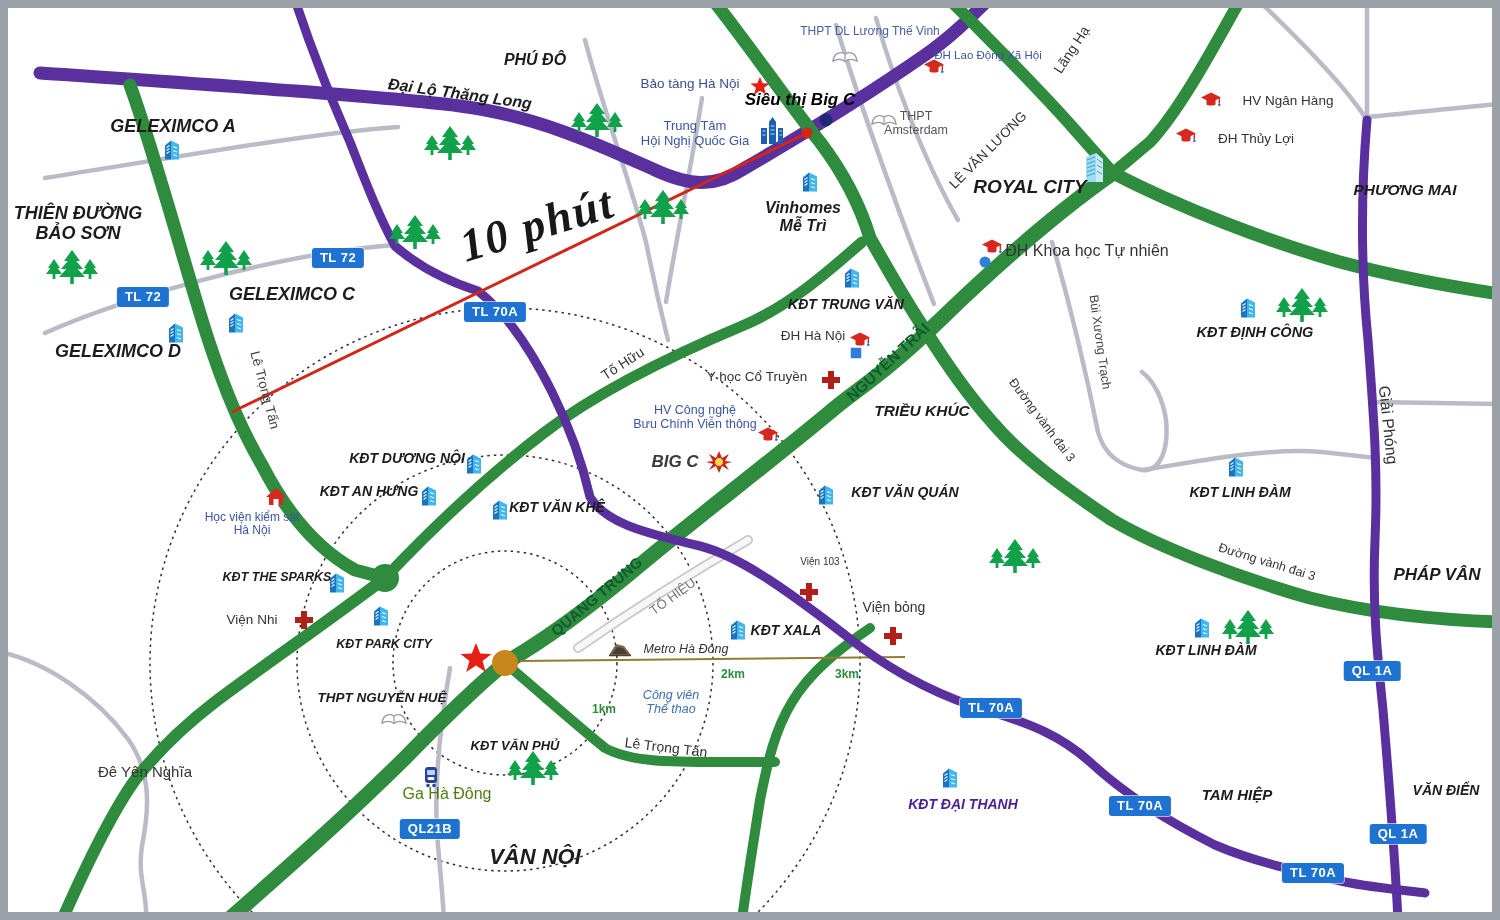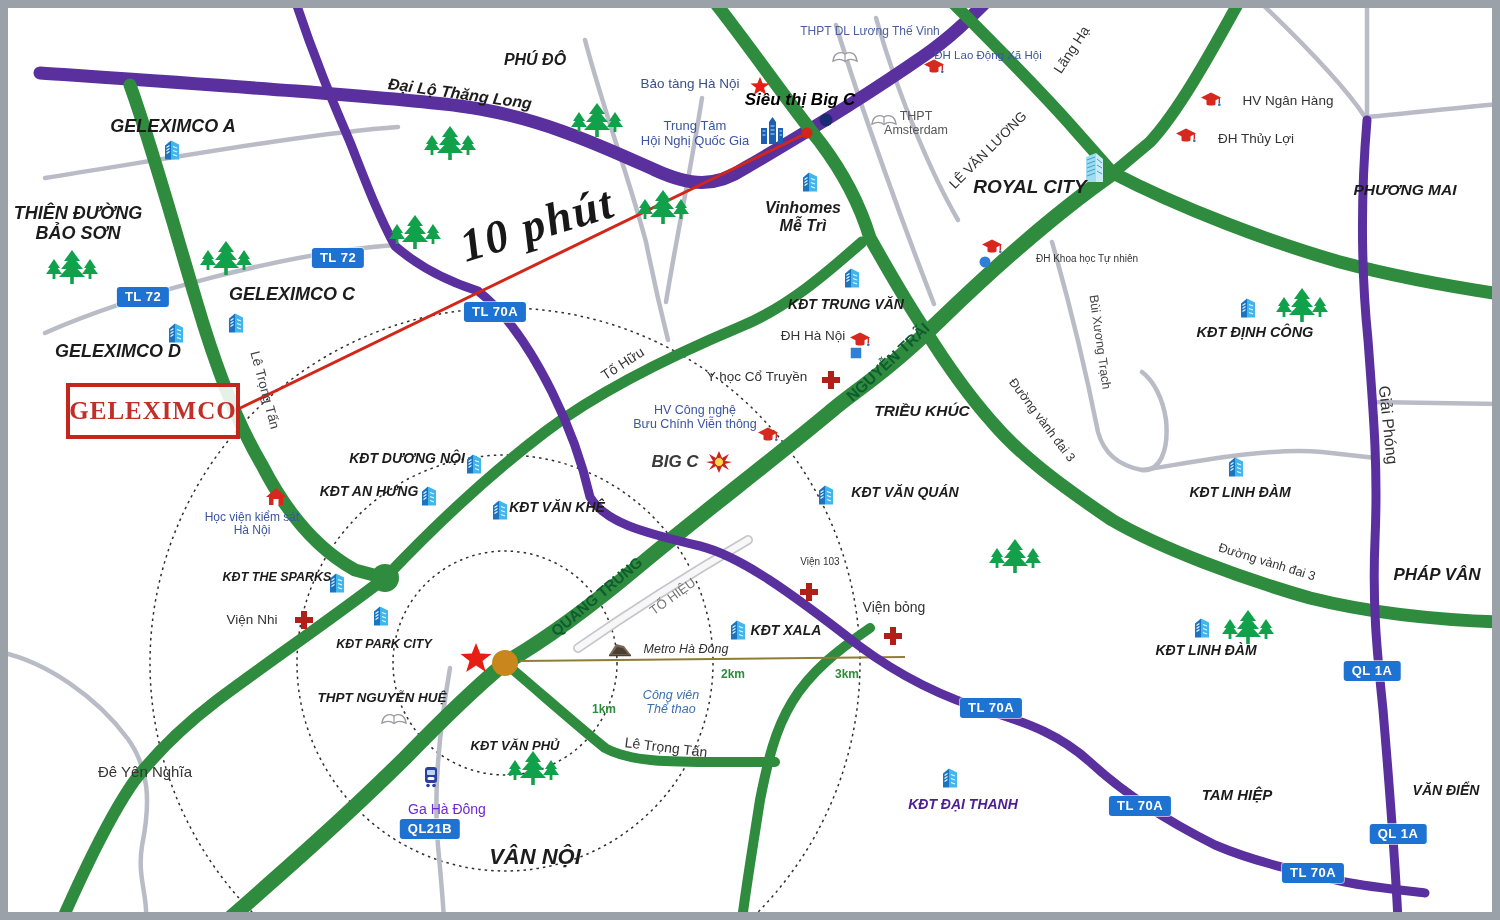--- a/index.html
+++ b/index.html
@@ -81,23 +81,20 @@
     <path class="purple" stroke-width="9" d="M295,0 C315,60 332,100 350,142 C365,180 378,215 395,246 C420,268 450,282 478,291 C505,312 530,348 552,392 C570,428 582,462 590,497 C605,522 640,532 700,546 C740,556 790,592 858,645 C905,680 950,700 992,712 C1030,724 1060,735 1090,762 C1120,790 1165,820 1215,845 C1255,862 1300,872 1345,882 C1370,887 1400,890 1425,893"></path>
 
     <path class="purple" stroke-width="9" d="M1367,120 C1362,180 1360,260 1368,340 C1374,420 1378,470 1375,540 C1372,610 1378,660 1383,710 C1388,770 1394,840 1398,920"></path>
 
     <path class="redline" d="M232,412 L807,133"></path>
     <circle cx="807" cy="133" r="5.5" fill="#d22619"></circle>
   </svg>
 
   <div class="route-label">10 phút</div>
 
-  <div class="origin-box">
-    <span>GELEXIMCO</span>
-  </div>
 
   <div id="anno-layer">
       <div class="icon" style="left: 172px; top: 149px;"><svg width="20" height="23" viewBox="0 0 20 23">
           <polygon points="3,22 3,8 9,3 9,22" fill="#1b74c0"></polygon>
           <polygon points="9,3 17,7 17,22 9,22" fill="#41b6ec"></polygon>
           <g stroke="#eaf6ff" stroke-width="1.1">
             <line x1="4.5" y1="10" x2="7.5" y2="8"></line>
             <line x1="4.5" y1="13" x2="7.5" y2="11"></line>
             <line x1="4.5" y1="16" x2="7.5" y2="14"></line>
             <line x1="11" y1="9" x2="15" y2="10.5"></line>
@@ -572,21 +569,21 @@
 Amsterdam</div>
       <div class="lbl" style="left: 988px; top: 55px; font-size: 11.5px; color: rgb(59, 85, 160); font-weight: 400; font-style: normal; transform: translate(-50%, -50%) rotate(0deg);">ĐH Lao Động Xã Hội</div>
       <div class="lbl" style="left: 803px; top: 217px; font-size: 16px; color: rgb(28, 28, 28); font-weight: 700; font-style: italic; transform: translate(-50%, -50%) rotate(0deg);">Vinhomes
 Mễ Trì</div>
       <div class="lbl" style="left: 1072px; top: 50px; font-size: 14px; color: rgb(51, 51, 51); font-weight: 400; font-style: normal; transform: translate(-50%, -50%) rotate(-57deg);">Lãng Hạ</div>
       <div class="lbl" style="left: 988px; top: 150px; font-size: 13.5px; color: rgb(51, 51, 51); font-weight: 400; font-style: normal; transform: translate(-50%, -50%) rotate(-45deg);">LÊ VĂN LƯƠNG</div>
       <div class="lbl" style="left: 1030px; top: 187px; font-size: 19px; color: rgb(28, 28, 28); font-weight: 700; font-style: italic; transform: translate(-50%, -50%) rotate(0deg);">ROYAL CITY</div>
       <div class="lbl" style="left: 1288px; top: 101px; font-size: 13.5px; color: rgb(51, 51, 51); font-weight: 400; font-style: normal; transform: translate(-50%, -50%) rotate(0deg);">HV Ngân Hàng</div>
       <div class="lbl" style="left: 1256px; top: 139px; font-size: 13.5px; color: rgb(51, 51, 51); font-weight: 400; font-style: normal; transform: translate(-50%, -50%) rotate(0deg);">ĐH Thủy Lợi</div>
       <div class="lbl" style="left: 1405px; top: 190px; font-size: 15.5px; color: rgb(28, 28, 28); font-weight: 700; font-style: italic; transform: translate(-50%, -50%) rotate(0deg);">PHƯƠNG MAI</div>
-      <div class="lbl" style="left: 1087px; top: 259px; font-size: 10px; color: rgb(51, 51, 51); font-weight: 400; font-style: normal; transform: translate(-50%, -50%) rotate(0deg);">ĐH Khoa học Tự nhiên</div>
+      <div class="lbl" style="left: 1087px; top: 251px; font-size: 16px; color: rgb(51, 51, 51); font-weight: 400; font-style: normal; transform: translate(-50%, -50%) rotate(0deg);">ĐH Khoa học Tự nhiên</div>
       <div class="lbl" style="left: 1100px; top: 342px; font-size: 12.5px; color: rgb(68, 68, 68); font-weight: 400; font-style: normal; transform: translate(-50%, -50%) rotate(82deg);">Bùi Xương Trạch</div>
       <div class="lbl" style="left: 1255px; top: 332px; font-size: 14.5px; color: rgb(28, 28, 28); font-weight: 700; font-style: italic; transform: translate(-50%, -50%) rotate(0deg);">KĐT ĐỊNH CÔNG</div>
       <div class="lbl" style="left: 1388px; top: 425px; font-size: 16px; color: rgb(51, 51, 51); font-weight: 400; font-style: normal; transform: translate(-50%, -50%) rotate(84deg);">Giải Phóng</div>
       <div class="lbl" style="left: 846px; top: 305px; font-size: 14px; color: rgb(28, 28, 28); font-weight: 700; font-style: italic; transform: translate(-50%, -50%) rotate(0deg);">KĐT TRUNG VĂN</div>
       <div class="lbl" style="left: 813px; top: 336px; font-size: 13.5px; color: rgb(51, 51, 51); font-weight: 400; font-style: normal; transform: translate(-50%, -50%) rotate(0deg);">ĐH Hà Nội</div>
       <div class="lbl" style="left: 623px; top: 364px; font-size: 14px; color: rgb(51, 51, 51); font-weight: 400; font-style: normal; transform: translate(-50%, -50%) rotate(-33deg);">Tố Hữu</div>
       <div class="lbl" style="left: 757px; top: 377px; font-size: 13.5px; color: rgb(51, 51, 51); font-weight: 400; font-style: normal; transform: translate(-50%, -50%) rotate(0deg);">Y học Cổ Truyền</div>
       <div class="lbl" style="left: 888px; top: 362px; font-size: 15.5px; color: rgb(14, 92, 47); font-weight: 700; font-style: normal; transform: translate(-50%, -50%) rotate(-43deg);">NGUYỄN TRÃI</div>
       <div class="lbl" style="left: 922px; top: 411px; font-size: 15.5px; color: rgb(28, 28, 28); font-weight: 700; font-style: italic; transform: translate(-50%, -50%) rotate(0deg);">TRIỀU KHÚC</div>
       <div class="lbl" style="left: 695px; top: 417px; font-size: 12.5px; color: rgb(59, 85, 160); font-weight: 400; font-style: normal; transform: translate(-50%, -50%) rotate(0deg);">HV Công nghệ
@@ -609,21 +606,21 @@
       <div class="lbl" style="left: 786px; top: 631px; font-size: 14px; color: rgb(28, 28, 28); font-weight: 700; font-style: italic; transform: translate(-50%, -50%) rotate(0deg);">KĐT XALA</div>
       <div class="lbl" style="left: 686px; top: 649px; font-size: 12.5px; color: rgb(51, 51, 51); font-weight: 400; font-style: italic; transform: translate(-50%, -50%) rotate(0deg);">Metro Hà Đông</div>
       <div class="lbl" style="left: 604px; top: 675px; font-size: 12px; color: rgb(46, 139, 60); font-weight: 700; font-style: normal; transform: translate(-50%, -50%) rotate(0deg); margin-top: 35px;">1km</div>
       <div class="lbl" style="left: 733px; top: 675px; font-size: 12px; color: rgb(46, 139, 60); font-weight: 700; font-style: normal; transform: translate(-50%, -50%) rotate(0deg);">2km</div>
       <div class="lbl" style="left: 847px; top: 675px; font-size: 12px; color: rgb(46, 139, 60); font-weight: 700; font-style: normal; transform: translate(-50%, -50%) rotate(0deg);">3km</div>
       <div class="lbl" style="left: 671px; top: 702px; font-size: 12.5px; color: rgb(59, 111, 176); font-weight: 400; font-style: italic; transform: translate(-50%, -50%) rotate(0deg);">Công viên
 Thể thao</div>
       <div class="lbl" style="left: 666px; top: 748px; font-size: 14px; color: rgb(51, 51, 51); font-weight: 400; font-style: normal; transform: translate(-50%, -50%) rotate(7deg);">Lê Trọng Tấn</div>
       <div class="lbl" style="left: 382px; top: 698px; font-size: 13.5px; color: rgb(28, 28, 28); font-weight: 700; font-style: italic; transform: translate(-50%, -50%) rotate(0deg);">THPT NGUYỄN HUỆ</div>
       <div class="lbl" style="left: 515px; top: 746px; font-size: 13px; color: rgb(28, 28, 28); font-weight: 700; font-style: italic; transform: translate(-50%, -50%) rotate(0deg);">KĐT VĂN PHỦ</div>
-      <div class="lbl" style="left: 447px; top: 794px; font-size: 14px; color: #6d28d9; font-weight: 400; font-style: normal; transform: translate(-50%, -50%) rotate(0deg); margin-top: 16px;">Ga Hà Đông</div>
+      <div class="lbl" style="left: 447px; top: 794px; font-size: 16px; color: #4d7c0f; font-weight: 400; font-style: normal; transform: translate(-50%, -50%) rotate(0deg);">Ga Hà Đông</div>
       <div class="lbl" style="left: 535px; top: 857px; font-size: 22px; color: rgb(28, 28, 28); font-weight: 700; font-style: italic; transform: translate(-50%, -50%) rotate(0deg);">VÂN NỘI</div>
       <div class="lbl" style="left: 145px; top: 772px; font-size: 15px; color: rgb(51, 51, 51); font-weight: 400; font-style: normal; transform: translate(-50%, -50%) rotate(0deg);">Đê Yên Nghĩa</div>
       <div class="lbl" style="left: 963px; top: 805px; font-size: 14px; color: #4c1d95; font-weight: 700; font-style: italic; transform: translate(-50%, -50%) rotate(0deg);">KĐT ĐẠI THANH</div>
       <div class="lbl" style="left: 1237px; top: 795px; font-size: 15px; color: rgb(28, 28, 28); font-weight: 700; font-style: italic; transform: translate(-50%, -50%) rotate(0deg);">TAM HIỆP</div>
       <div class="lbl" style="left: 1446px; top: 791px; font-size: 14px; color: rgb(28, 28, 28); font-weight: 700; font-style: italic; transform: translate(-50%, -50%) rotate(0deg);">VĂN ĐIỂN</div>
       <div class="lbl" style="left: 1437px; top: 575px; font-size: 17px; color: rgb(28, 28, 28); font-weight: 700; font-style: italic; transform: translate(-50%, -50%) rotate(0deg);">PHÁP VÂN</div>
       <div class="lbl" style="left: 1240px; top: 493px; font-size: 14px; color: rgb(28, 28, 28); font-weight: 700; font-style: italic; transform: translate(-50%, -50%) rotate(0deg);">KĐT LINH ĐÀM</div>
       <div class="lbl" style="left: 1206px; top: 651px; font-size: 14px; color: rgb(28, 28, 28); font-weight: 700; font-style: italic; transform: translate(-50%, -50%) rotate(0deg);">KĐT LINH ĐÀM</div>
       <div class="lbl" style="left: 1267px; top: 562px; font-size: 12.5px; color: rgb(51, 51, 51); font-weight: 400; font-style: normal; transform: translate(-50%, -50%) rotate(17deg);">Đường vành đai 3</div>
       <div class="badge" style="left: 143px; top: 297px;">TL 72</div>

